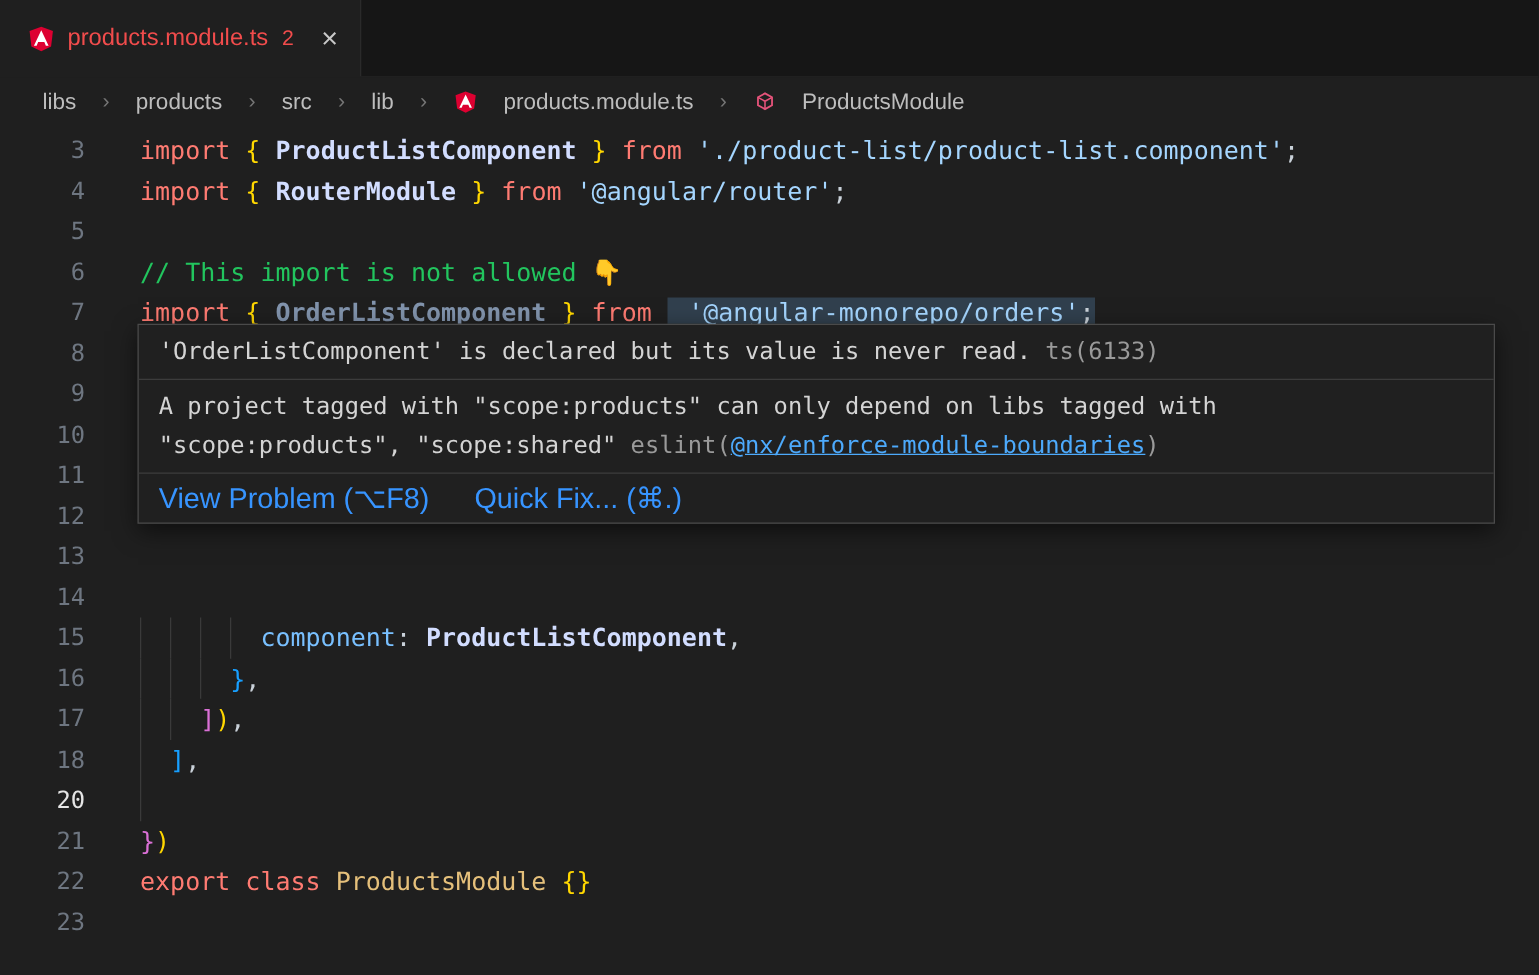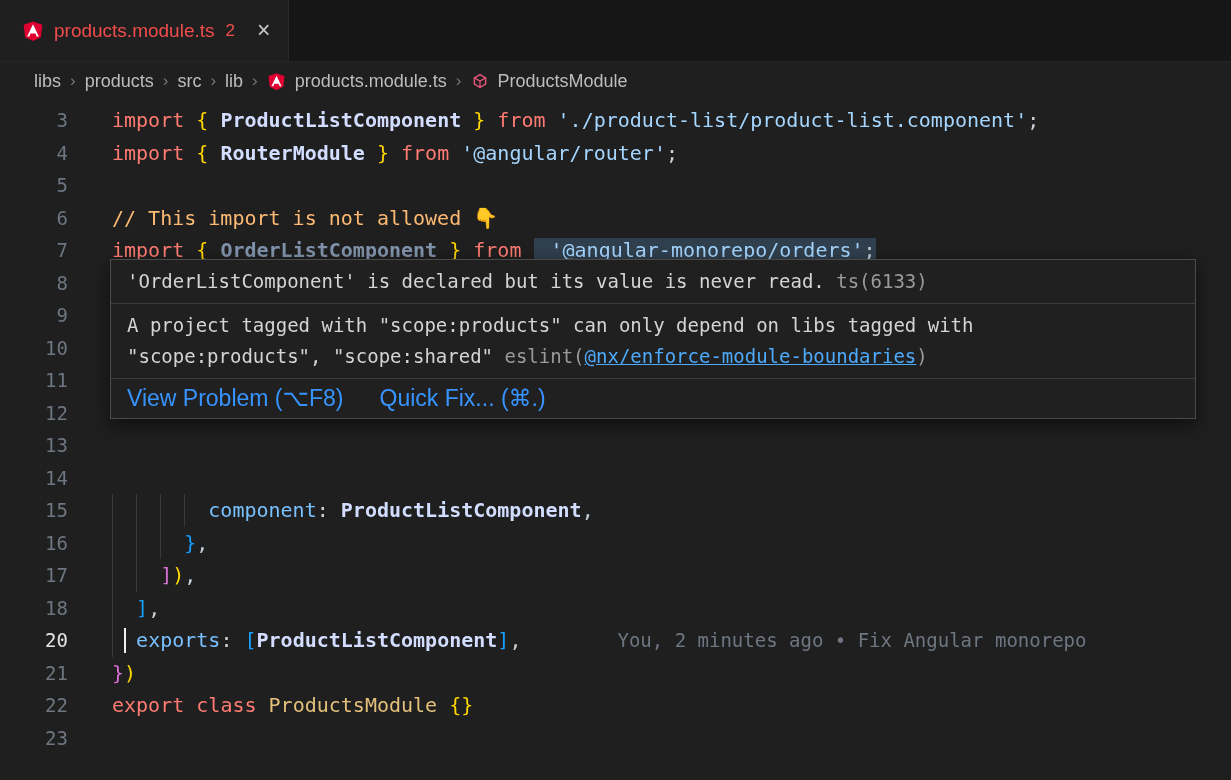--- a/index.html
+++ b/index.html
@@ -8,39 +8,39 @@
 
   
   .tabbar{height:62px;background:#161616;display:flex;align-items:stretch;border-bottom:1px solid #252525;}
   .tab{display:flex;align-items:center;gap:10px;padding:0 18px 0 22px;background:#1f1f1f;border-right:1px solid #2a2a2a;cursor:pointer;}
   .tab-title{color:#f14c4c;font-size:19px;}
   .tab-badge{color:#f14c4c;font-size:17px;margin-left:1px;}
   .tab-close{color:#c8c8c8;font-size:23px;margin-left:12px;line-height:1;cursor:pointer;}
   .ng-badge{display:flex;align-items:center;}
 
   
-  .crumbs{height:38px;display:flex;align-items:center;gap:9px;padding-left:34px;font-size:18px;color:#bdbdbd;background:#1f1f1f;}
+  .crumbs{height:38px;display:flex;align-items:center;gap:21px;padding-left:34px;font-size:18px;color:#bdbdbd;background:#1f1f1f;}
   .bc-sep{color:#767676;font-size:17px;}
   .bc-item{cursor:pointer;white-space:nowrap;}
   .bc-ico{display:flex;align-items:center;}
 
   
   .editor{position:absolute;top:104px;left:0;width:1231px;}
   .line{height:32.5px;line-height:32.5px;display:flex;position:relative;font-family:"DejaVu Sans Mono","DejaVu Sans",monospace;font-size:20px;}
   .ln{width:68px;flex:none;text-align:right;color:#6e7681;font-size:19px;}
   .line.active .ln{color:#e5e5e5;}
   .guide{position:absolute;top:0;height:32.5px;width:1px;background:#3a3a3a;}
   .code{position:relative;margin-left:44px;white-space:pre;color:#d4d4d4;}
   .kw{color:#ff7b72;}
   .cls{color:#d2ddff;font-weight:600;}
   .clsdim{color:#8294ad;font-weight:600;}
   .typ{color:#e5c07b;}
   .prop{color:#79c0ff;}
   .str{color:#a5d6ff;}
-  .com{color:#fdba74;}
+  .com{color:#22c55e;}
   .pun{color:#c9d1d9;}
   .b1{color:#ffd700;}
   .b2{color:#da70d6;}
   .b3{color:#179fff;}
   .strhl{color:#a5d6ff;background:rgba(79,118,156,.38);padding-left:17px;}
   .hl{color:#c9d1d9;background:rgba(79,118,156,.38);}
   .squiggle{text-decoration:underline;text-decoration-style:wavy;text-decoration-color:#f14c4c;text-decoration-thickness:1.5px;text-underline-offset:6px;}
   .cursor{position:absolute;left:12px;top:4px;width:2px;height:25px;background:#f0f0f0;}
   .blame{color:#6e7681;margin-left:96px;font-size:19px;}
 
@@ -169,21 +169,20 @@
       <div class="code"><span class="code-text"><span class="pun">    </span><span class="b2">]</span><span class="b1">)</span><span class="pun">,</span></span></div>
     </div>
     <div class="line">
       <div class="ln">18</div>
       <div class="guide" style="left: 112px;"></div>
       <div class="code"><span class="code-text"><span class="pun">  </span><span class="b3">]</span><span class="pun">,</span></span></div>
     </div>
     <div class="line active">
       <div class="ln">20</div>
       <div class="guide" style="left: 112px;"></div>
-      <div class="code"><span class="code-text"><span class="pun">  </span><span class="prop">exports</span><span class="pun">: </span><span class="b3">[</span><span class="cls">ProductListComponent</span><span class="b3">]</span><span class="pun">,</span></span><div class="cursor"></div><span class="blame">You, 2 minutes ago • Fix Angular monorepo</span></div>
     </div>
     <div class="line">
       <div class="ln">21</div>
       <div class="code"><span class="code-text"><span class="b2">}</span><span class="b1">)</span></span></div>
     </div>
     <div class="line">
       <div class="ln">22</div>
       <div class="code"><span class="code-text"><span class="kw">export</span><span class="pun"> </span><span class="kw">class</span><span class="pun"> </span><span class="typ">ProductsModule</span><span class="pun"> </span><span class="b1">{}</span></span></div>
     </div>
     <div class="line">

